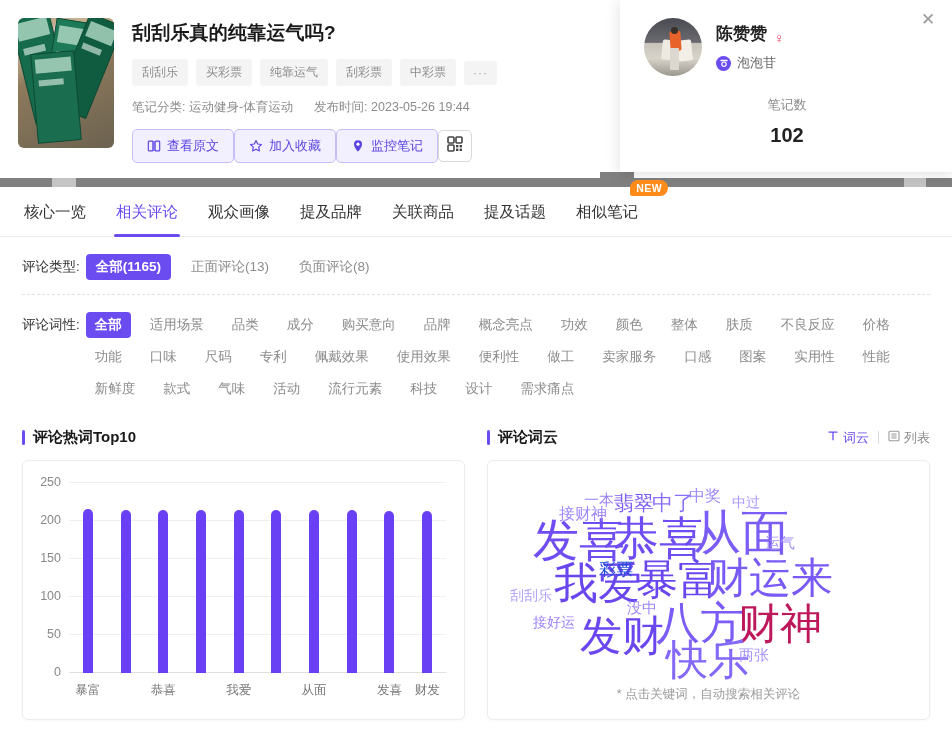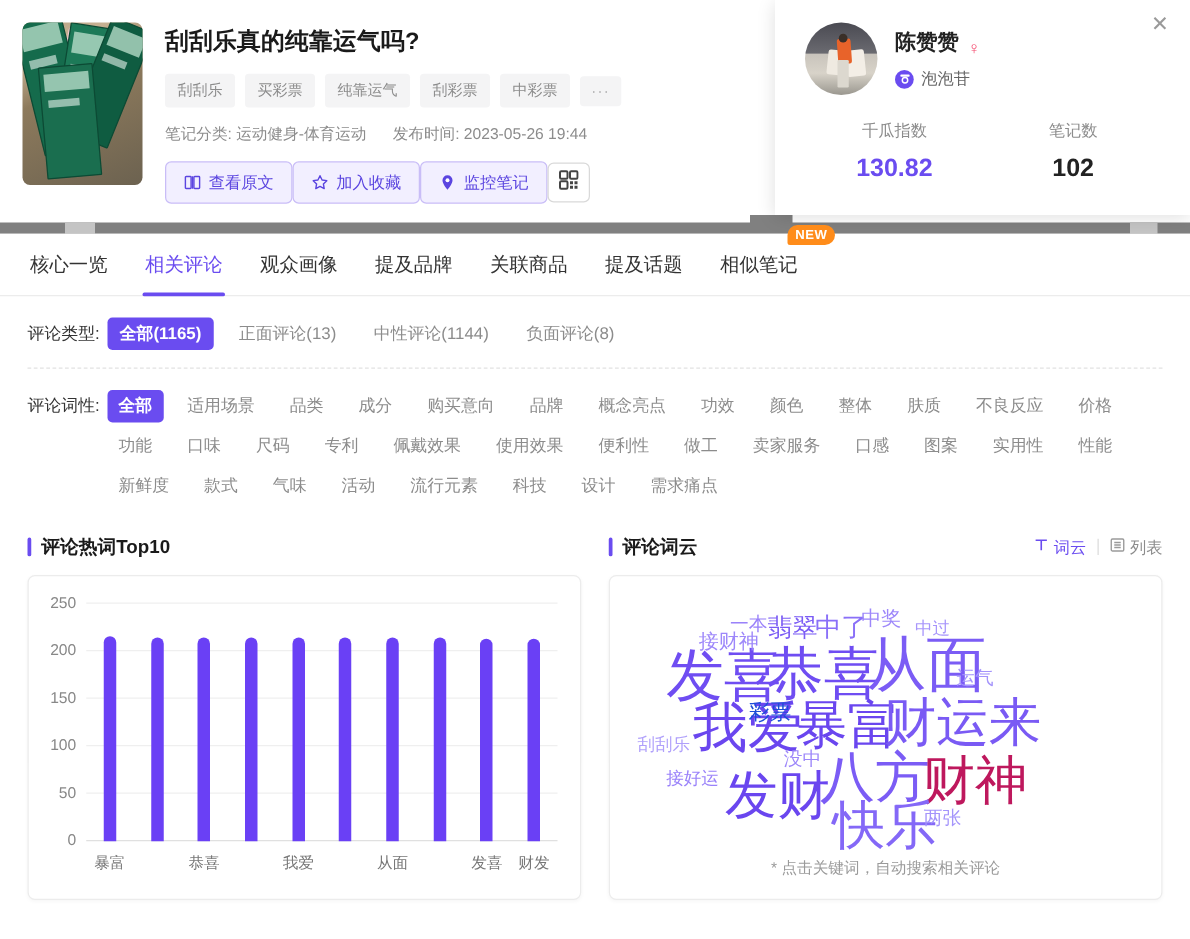--- a/index.html
+++ b/index.html
@@ -316,24 +316,20 @@
               <rect x="1.5" y="2" width="9" height="2" rx="1" fill="#fff"></rect>
               <circle cx="6" cy="7.4" r="2.6" fill="none" stroke="#fff" stroke-width="1.4"></circle>
             </svg>
           </span>
           <span class="plat-text">泡泡苷</span>
         </div>
       </div>
     </div>
     <div class="stats-row">
       <div class="stat">
-        <div class="stat-label">千瓜指数</div>
-        <div class="stat-value accent">130.82</div>
-      </div>
-      <div class="stat">
         <div class="stat-label">笔记数</div>
         <div class="stat-value">102</div>
       </div>
     </div>
   </div>
 
   <div class="tabbar">
     <div class="tab">核心一览</div>
     <div class="tab active">相关评论</div>
     <div class="tab">观众画像</div>
@@ -345,21 +341,20 @@
       <span class="new-badge">NEW</span>
     </div>
   </div>
 
   <div class="filters">
     <div class="filter-row dashed">
       <div class="filter-label">评论类型:</div>
       <div class="chips">
         <span class="chip sel">全部(1165)</span>
         <span class="chip">正面评论(13)</span>
-        <span class="chip">中性评论(1144)</span>
         <span class="chip">负面评论(8)</span>
       </div>
     </div>
 
     <div class="filter-row">
       <div class="filter-label">评论词性:</div>
       <div class="chips chips-wide" id="attr-chips">
           <span class="chip sel">全部</span>
           <span class="chip">适用场景</span>
           <span class="chip">品类</span>

